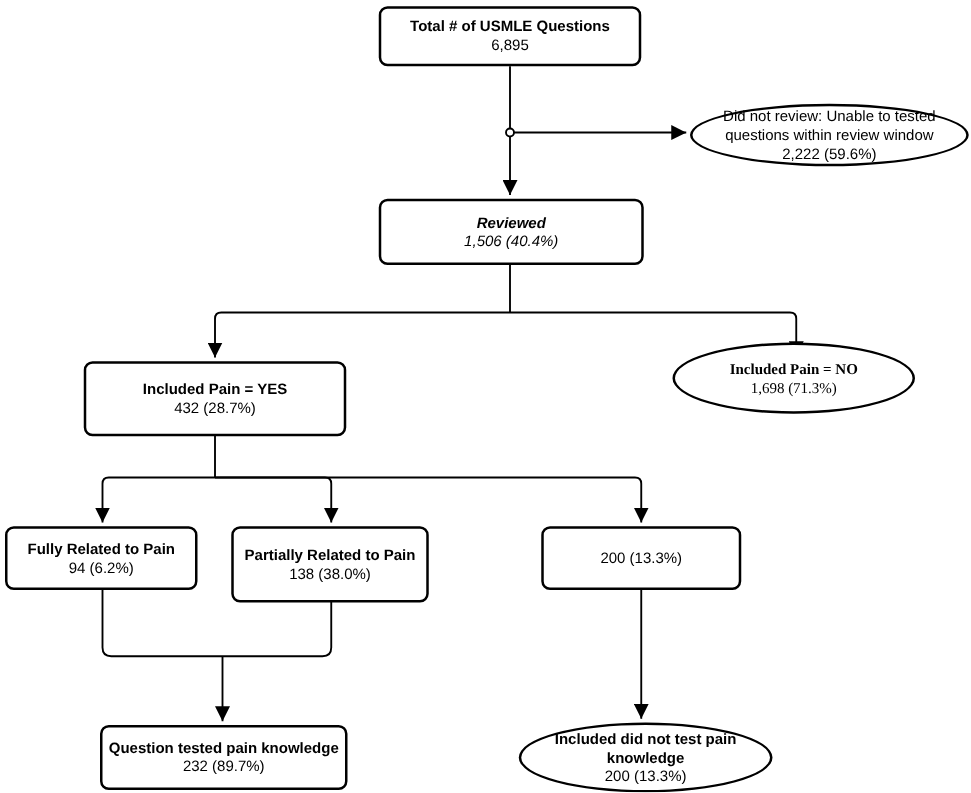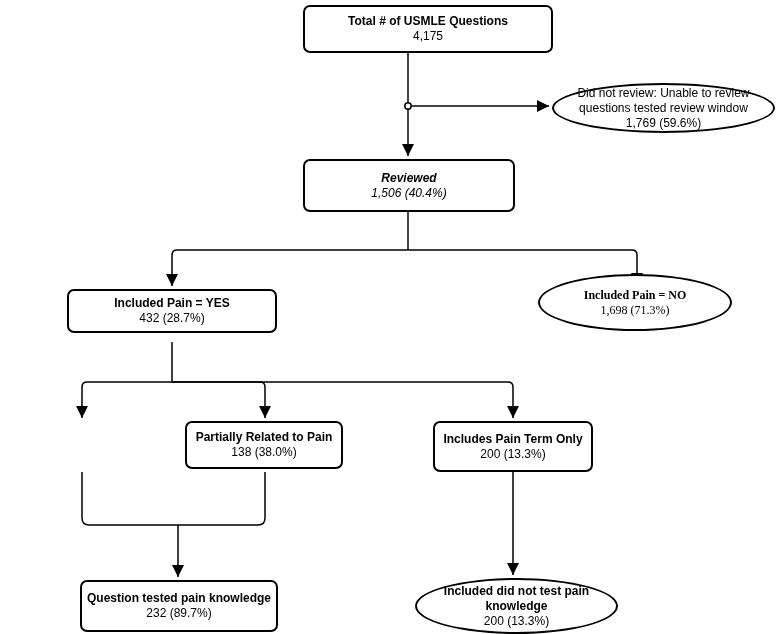--- a/index.html
+++ b/index.html
@@ -75,53 +75,56 @@
       <path d="M172,342 L172,382"></path>
       <path d="M172,382 L87,382 Q82,382 82,387 L82,418" marker-end="url(#arrow)"></path>
       <path d="M172,382 L260,382 Q265,382 265,387 L265,418" marker-end="url(#arrow)"></path>
       <path d="M172,382 L508,382 Q513,382 513,387 L513,418" marker-end="url(#arrow)"></path>
       <path d="M82,472 L82,518 Q82,525 89,525 L258,525 Q265,525 265,518 L265,472"></path>
       <path d="M178,525 L178,577" marker-end="url(#arrow)"></path>
       <path d="M513,472 L513,575" marker-end="url(#arrow)"></path>
     </g>
   </svg>
 
-  <div class="node rect" style="left:303px; top:5px; width:250px; height:48px;">
+  <div class="node rect" style="left:303px; top:5px; width:210px; height:48px;">
     <div class="label">Total # of USMLE Questions</div>
-    <div class="value">4,175</div>
+    <div class="value">6,895</div>
   </div>
 
   <div class="node ellipse" style="left:552px; top:83px; width:223px; height:50px;">
-    <div class="label normal">Did not review: Unable to review questions tested review window</div>
-    <div class="value">1,769 (59.6%)</div>
+    <div class="label normal">Did not review: Unable to tested questions within review window</div>
+    <div class="value">2,222 (59.6%)</div>
   </div>
 
   <div class="node rect" style="left:303px; top:159px; width:212px; height:53px;font-style:italic;">
     <div class="label">Reviewed</div>
     <div class="value">1,506 (40.4%)</div>
   </div>
 
-  <div class="node rect" style="left:67px; top:289px; width:210px; height:44px;">
+  <div class="node rect" style="left:67px; top:289px; width:210px; height:60px;">
     <div class="label">Included Pain = YES</div>
     <div class="value">432 (28.7%)</div>
   </div>
 
   <div class="node ellipse" style="left:538px; top:274px; width:194px; height:57px;font-family:Liberation Serif, serif;">
     <div class="label">Included Pain = NO</div>
     <div class="value">1,698 (71.3%)</div>
   </div>
 
+  <div class="node rect" style="left:4px; top:421px; width:154px; height:51px;">
+    <div class="label">Fully Related to Pain</div>
+    <div class="value">94 (6.2%)</div>
+  </div>
 
-  <div class="node rect" style="left:185px; top:421px; width:158px; height:48px;">
+  <div class="node rect" style="left:185px; top:421px; width:158px; height:61px;">
     <div class="label">Partially Related to Pain</div>
     <div class="value">138 (38.0%)</div>
   </div>
 
   <div class="node rect" style="left:433px; top:421px; width:160px; height:51px;">
-    <div class="label">Includes Pain Term Only</div>
     <div class="value">200 (13.3%)</div>
   </div>
 
   <div class="node rect" style="left:80px; top:580px; width:198px; height:52px;">
     <div class="label">Question tested pain knowledge</div>
     <div class="value">232 (89.7%)</div>
   </div>
 
   <div class="node ellipse" style="left:415px; top:578px; width:203px; height:56px;">
     <div class="label">Included did not test pain knowledge</div>

